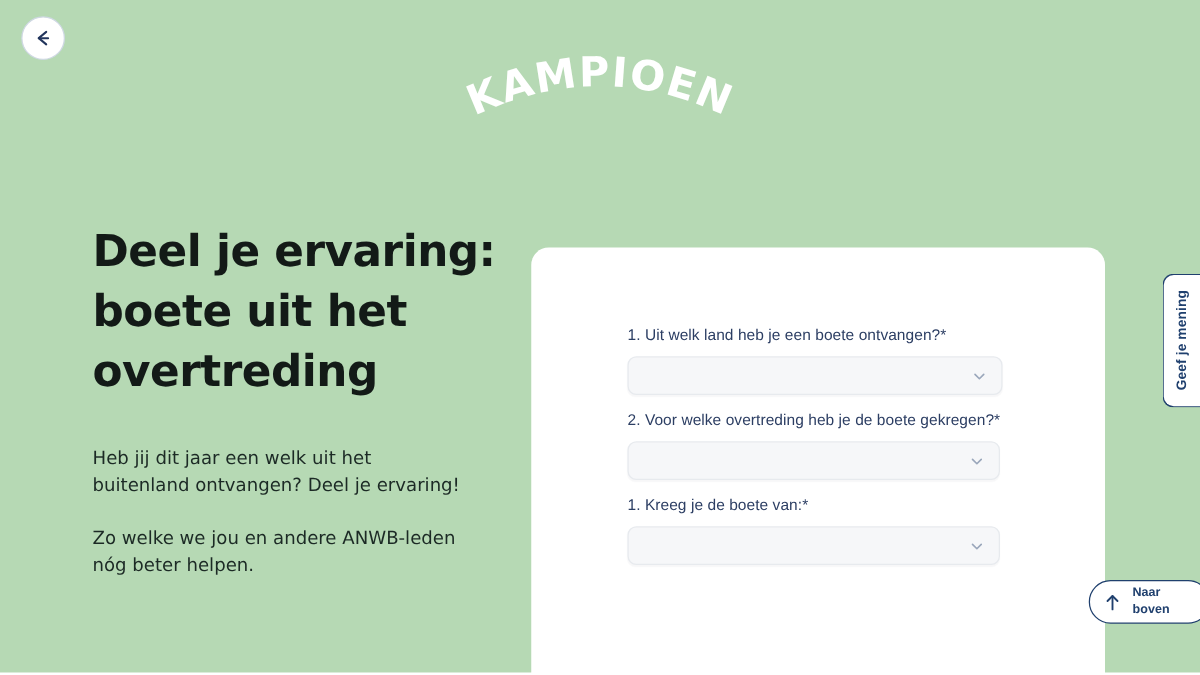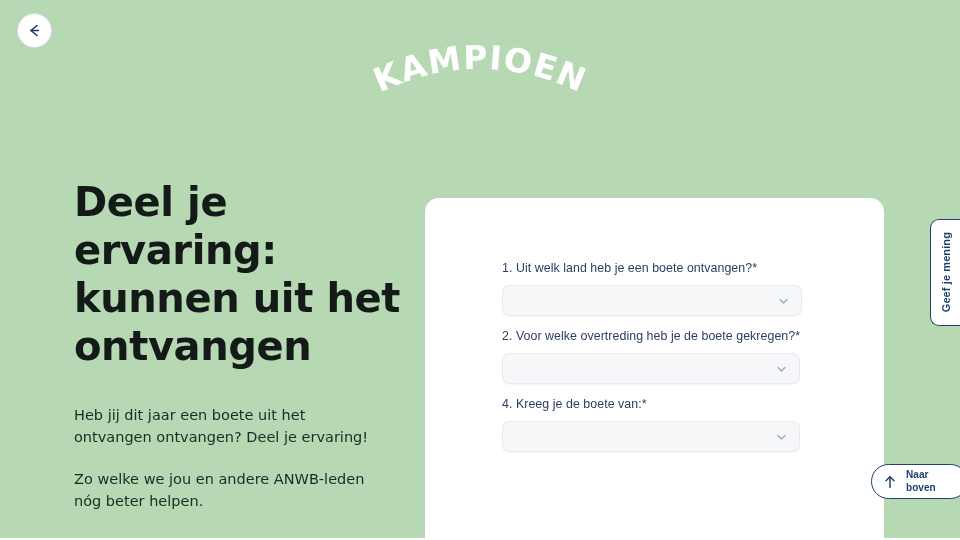--- a/index.html
+++ b/index.html
@@ -82,21 +82,21 @@
   #left-col {
     position: absolute;
     left: 74px;
     top: 178px;
     width: 330px;
     z-index: 10;
   }
   #page-title {
     margin: 0;
     font-family: "DejaVu Sans", sans-serif;
-    font-size: 40px;
+    font-size: 35px;
     line-height: 48px;
     font-weight: bold;
     color: #131a17;
     letter-spacing: -0.4px;
   }
   .intro-para {
     margin: 0;
     font-family: "DejaVu Sans", sans-serif;
     font-size: 14.5px;
     line-height: 22px;
@@ -252,24 +252,24 @@
       </defs>
       <text>
         <textPath href="#arc" startOffset="50%" text-anchor="middle">KAMPIOEN</textPath>
       </text>
     </svg>
   </div>
 
   <div id="left-col">
     <h1 id="page-title">
       <span>Deel je ervaring:</span><br>
-      <span>kunnen uit het</span><br>
-      <span>ontvangen</span>
+      <span>boete uit het</span><br>
+      <span>overtreding</span>
     </h1>
-    <p id="intro-1" class="intro-para">Heb jij dit jaar een boete uit het ontvangen ontvangen? Deel je ervaring!</p>
+    <p id="intro-1" class="intro-para">Heb jij dit jaar een welk uit het buitenland ontvangen? Deel je ervaring!</p>
     <p id="intro-2" class="intro-para">Zo welke we jou en andere ANWB-leden nóg beter helpen.</p>
   </div>
 
   <div id="form-card">
     <div id="form-inner">
 
       <div class="question-block">
         <span class="question-label">1. Uit welk land heb je een boete ontvangen?*</span>
         <div class="select-wrap w-wide">
           <span class="select-value"></span>
@@ -288,21 +288,21 @@
           <span class="chevron-icon">
             <svg width="13" height="13" viewBox="0 0 13 13">
               <path d="M3 5 L6.5 8.5 L10 5" fill="none" stroke="#9aa7bb" stroke-width="1.3" stroke-linecap="round" stroke-linejoin="round"></path>
             </svg>
           </span>
         </div>
       </div>
 
 
       <div class="question-block">
-        <span class="question-label">4. Kreeg je de boete van:*</span>
+        <span class="question-label">1. Kreeg je de boete van:*</span>
         <div class="select-wrap w-narrow">
           <span class="select-value"></span>
           <span class="chevron-icon">
             <svg width="13" height="13" viewBox="0 0 13 13">
               <path d="M3 5 L6.5 8.5 L10 5" fill="none" stroke="#9aa7bb" stroke-width="1.3" stroke-linecap="round" stroke-linejoin="round"></path>
             </svg>
           </span>
         </div>
       </div>
 

